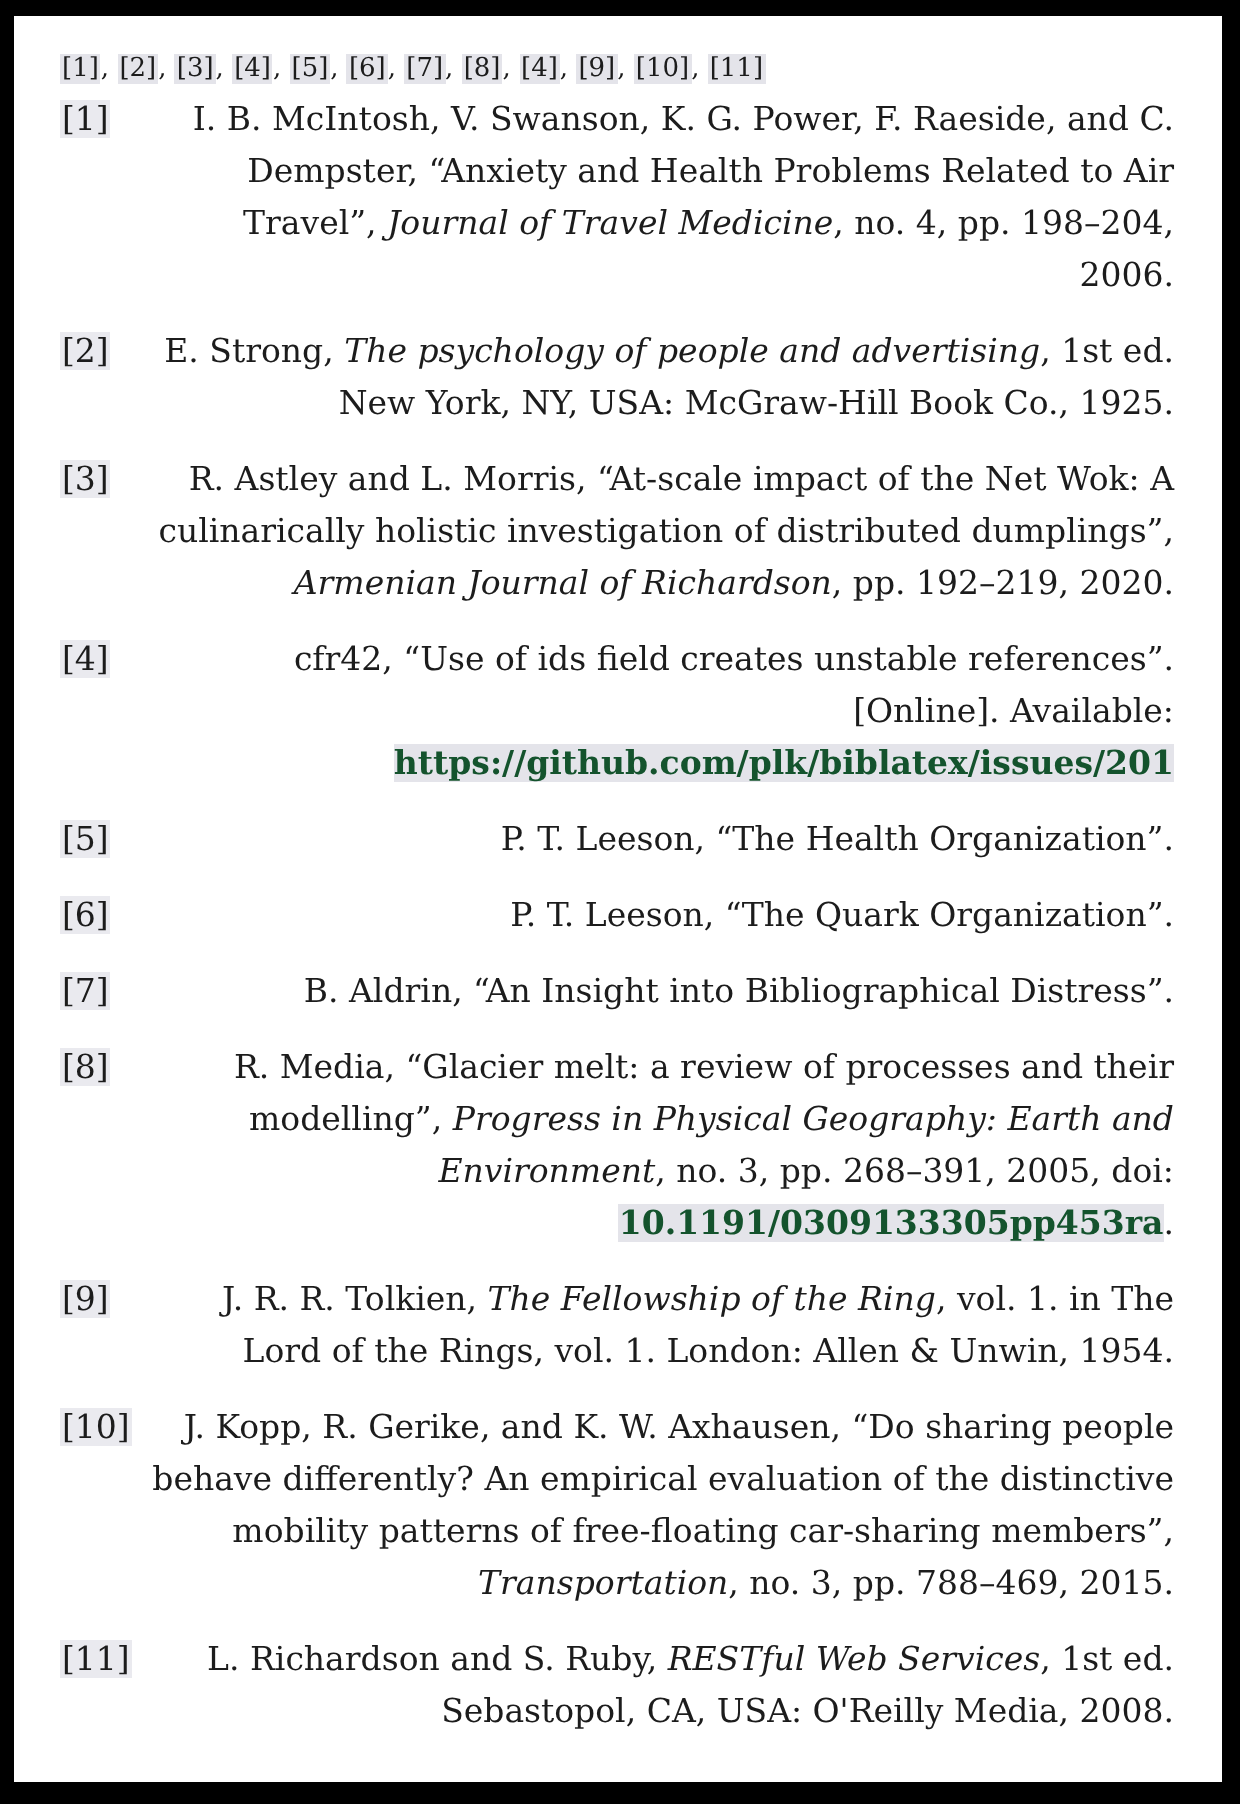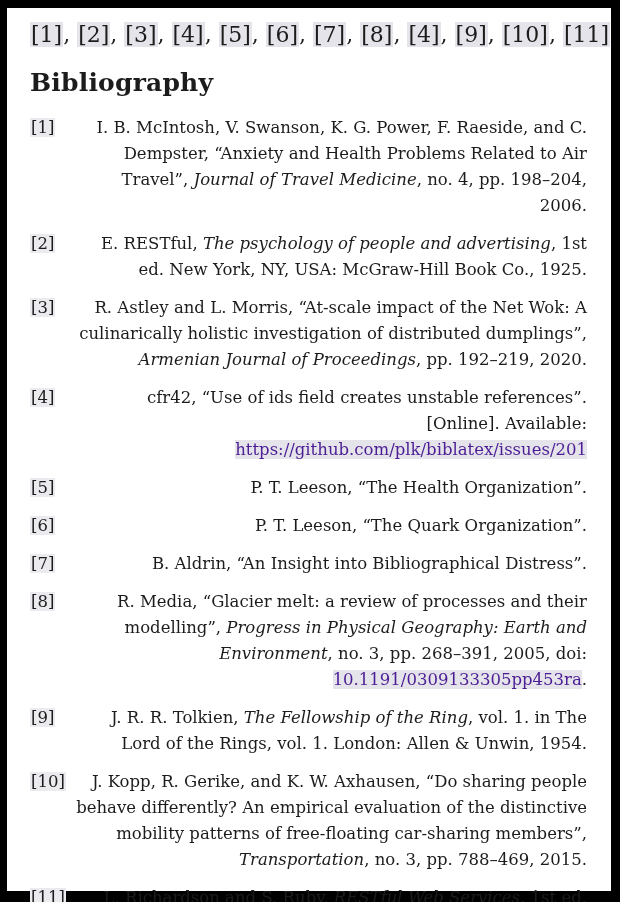--- a/index.html
+++ b/index.html
@@ -17,21 +17,21 @@
     right: 9px;
     bottom: 11px;
     background: #ffffff;
     font-family: "DejaVu Serif", "Liberation Serif", serif;
     color: #1c1c1c;
   }
   .content {
     padding: 15px 24px 0 23px;
   }
   .cite-line {
-    font-size: 22px;
+    font-size: 13px;
     line-height: 24px;
     white-space: nowrap;
   }
   .cite-link {
     background: #e4e4ea;
     padding: 0 1px;
     cursor: pointer;
   }
   .page-heading {
     font-size: 25px;
@@ -58,47 +58,47 @@
     cursor: pointer;
   }
   .entry-text {
     flex: 1 1 auto;
     max-width: 516px;
     text-align: right;
   }
   .seg-italic { font-style: italic; }
   .seg-link {
     background: #e4e4ea;
-    color: #4c1d95;
+    color: #14532d;
     text-decoration: none;
     cursor: pointer;
+    font-weight: bold;
   }
 </style>
 </head>
 <body>
 
 <div class="page">
   <div class="content">
 
     <div class="cite-line" id="cite-line"><span class="cite-link">[1]</span><span>, </span><span class="cite-link">[2]</span><span>, </span><span class="cite-link">[3]</span><span>, </span><span class="cite-link">[4]</span><span>, </span><span class="cite-link">[5]</span><span>, </span><span class="cite-link">[6]</span><span>, </span><span class="cite-link">[7]</span><span>, </span><span class="cite-link">[8]</span><span>, </span><span class="cite-link">[4]</span><span>, </span><span class="cite-link">[9]</span><span>, </span><span class="cite-link">[10]</span><span>, </span><span class="cite-link">[11]</span></div>
 
-    <h1 class="page-heading">Bibliography</h1>
 
     <div class="bib-list" id="bib-list">
         <div class="entry">
           <div class="entry-label"><span class="label-link">[1]</span></div>
           <div class="entry-text"><span>I. B. McIntosh, V. Swanson, K. G. Power, F. Raeside, and C. Dempster, “Anxiety and Health Problems Related to Air Travel”, </span><span class="seg-italic">Journal of Travel Medicine</span><span>, no. 4, pp. 198–204, 2006.</span></div>
         </div>
         <div class="entry">
           <div class="entry-label"><span class="label-link">[2]</span></div>
-          <div class="entry-text"><span>E. RESTful, </span><span class="seg-italic">The psychology of people and advertising</span><span>, 1st ed. New York, NY, USA: McGraw-Hill Book Co., 1925.</span></div>
+          <div class="entry-text"><span>E. Strong, </span><span class="seg-italic">The psychology of people and advertising</span><span>, 1st ed. New York, NY, USA: McGraw-Hill Book Co., 1925.</span></div>
         </div>
         <div class="entry">
           <div class="entry-label"><span class="label-link">[3]</span></div>
-          <div class="entry-text"><span>R. Astley and L. Morris, “At-scale impact of the Net Wok: A culinarically holistic investigation of distributed dumplings”, </span><span class="seg-italic">Armenian Journal of Proceedings</span><span>, pp. 192–219, 2020.</span></div>
+          <div class="entry-text"><span>R. Astley and L. Morris, “At-scale impact of the Net Wok: A culinarically holistic investigation of distributed dumplings”, </span><span class="seg-italic">Armenian Journal of Richardson</span><span>, pp. 192–219, 2020.</span></div>
         </div>
         <div class="entry">
           <div class="entry-label"><span class="label-link">[4]</span></div>
           <div class="entry-text"><span>cfr42, “Use of ids field creates unstable references”. [Online]. Available: </span><span class="seg-link">https://github.com/plk/biblatex/issues/201</span></div>
         </div>
         <div class="entry">
           <div class="entry-label"><span class="label-link">[5]</span></div>
           <div class="entry-text"><span>P. T. Leeson, “The Health Organization”.</span></div>
         </div>
         <div class="entry">

